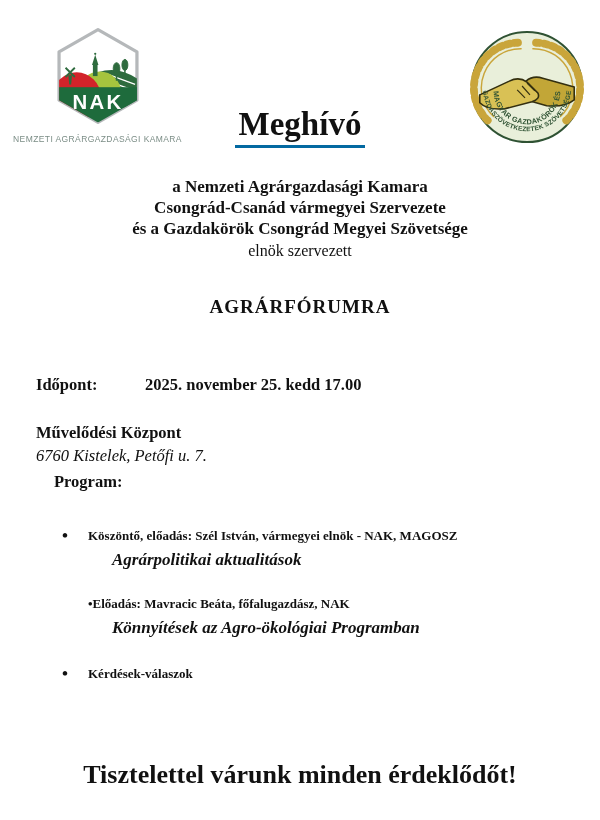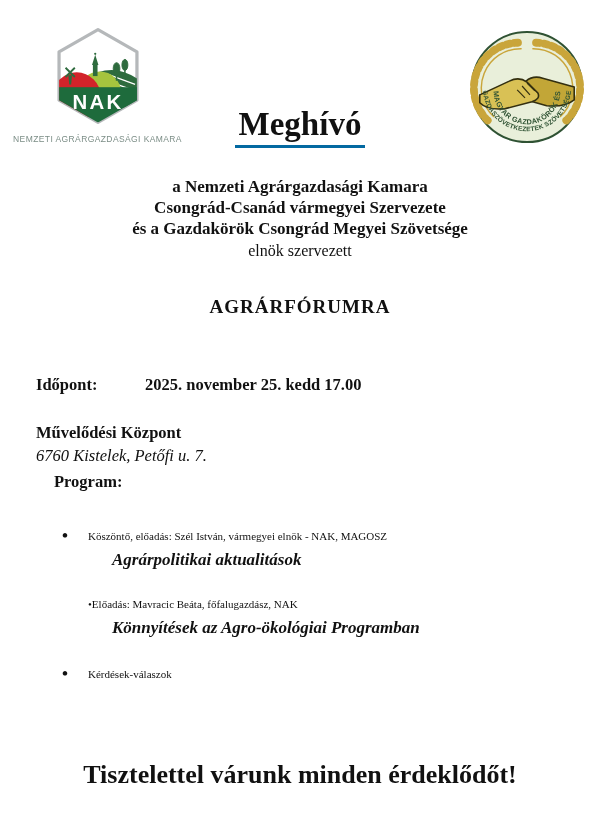--- a/index.html
+++ b/index.html
@@ -45,21 +45,21 @@
   .program-heading{position:absolute;left:36px;top:472px;font-weight:bold;font-size:16.5px;margin-left:18px;}
   .program-list{
     position:absolute;left:62px;top:524px;width:512px;
     list-style:none;margin:0;padding:0;
   }
   .program-list li{display:flex;align-items:flex-start;}
   .program-list .marker{
     width:26px;flex:none;font-size:17px;font-weight:bold;line-height:24px;
   }
   .program-list .content{flex:1;}
-  .item-title{font-weight:normal;font-size:11px;line-height:24px;}
+  .item-title{font-weight:bold;font-size:13px;line-height:24px;}
   .item-subtitle{font-weight:bold;font-style:italic;font-size:17px;line-height:24px;margin-left:24px;}
   .li-2{margin-top:20px;}
   .li-2 .marker{visibility:hidden;}
   .li-3{margin-top:22px;}
   
   .footer-message{
     position:absolute;left:0;top:760px;width:100%;text-align:center;
     font-size:26px;font-weight:bold;
   }
 </style>

